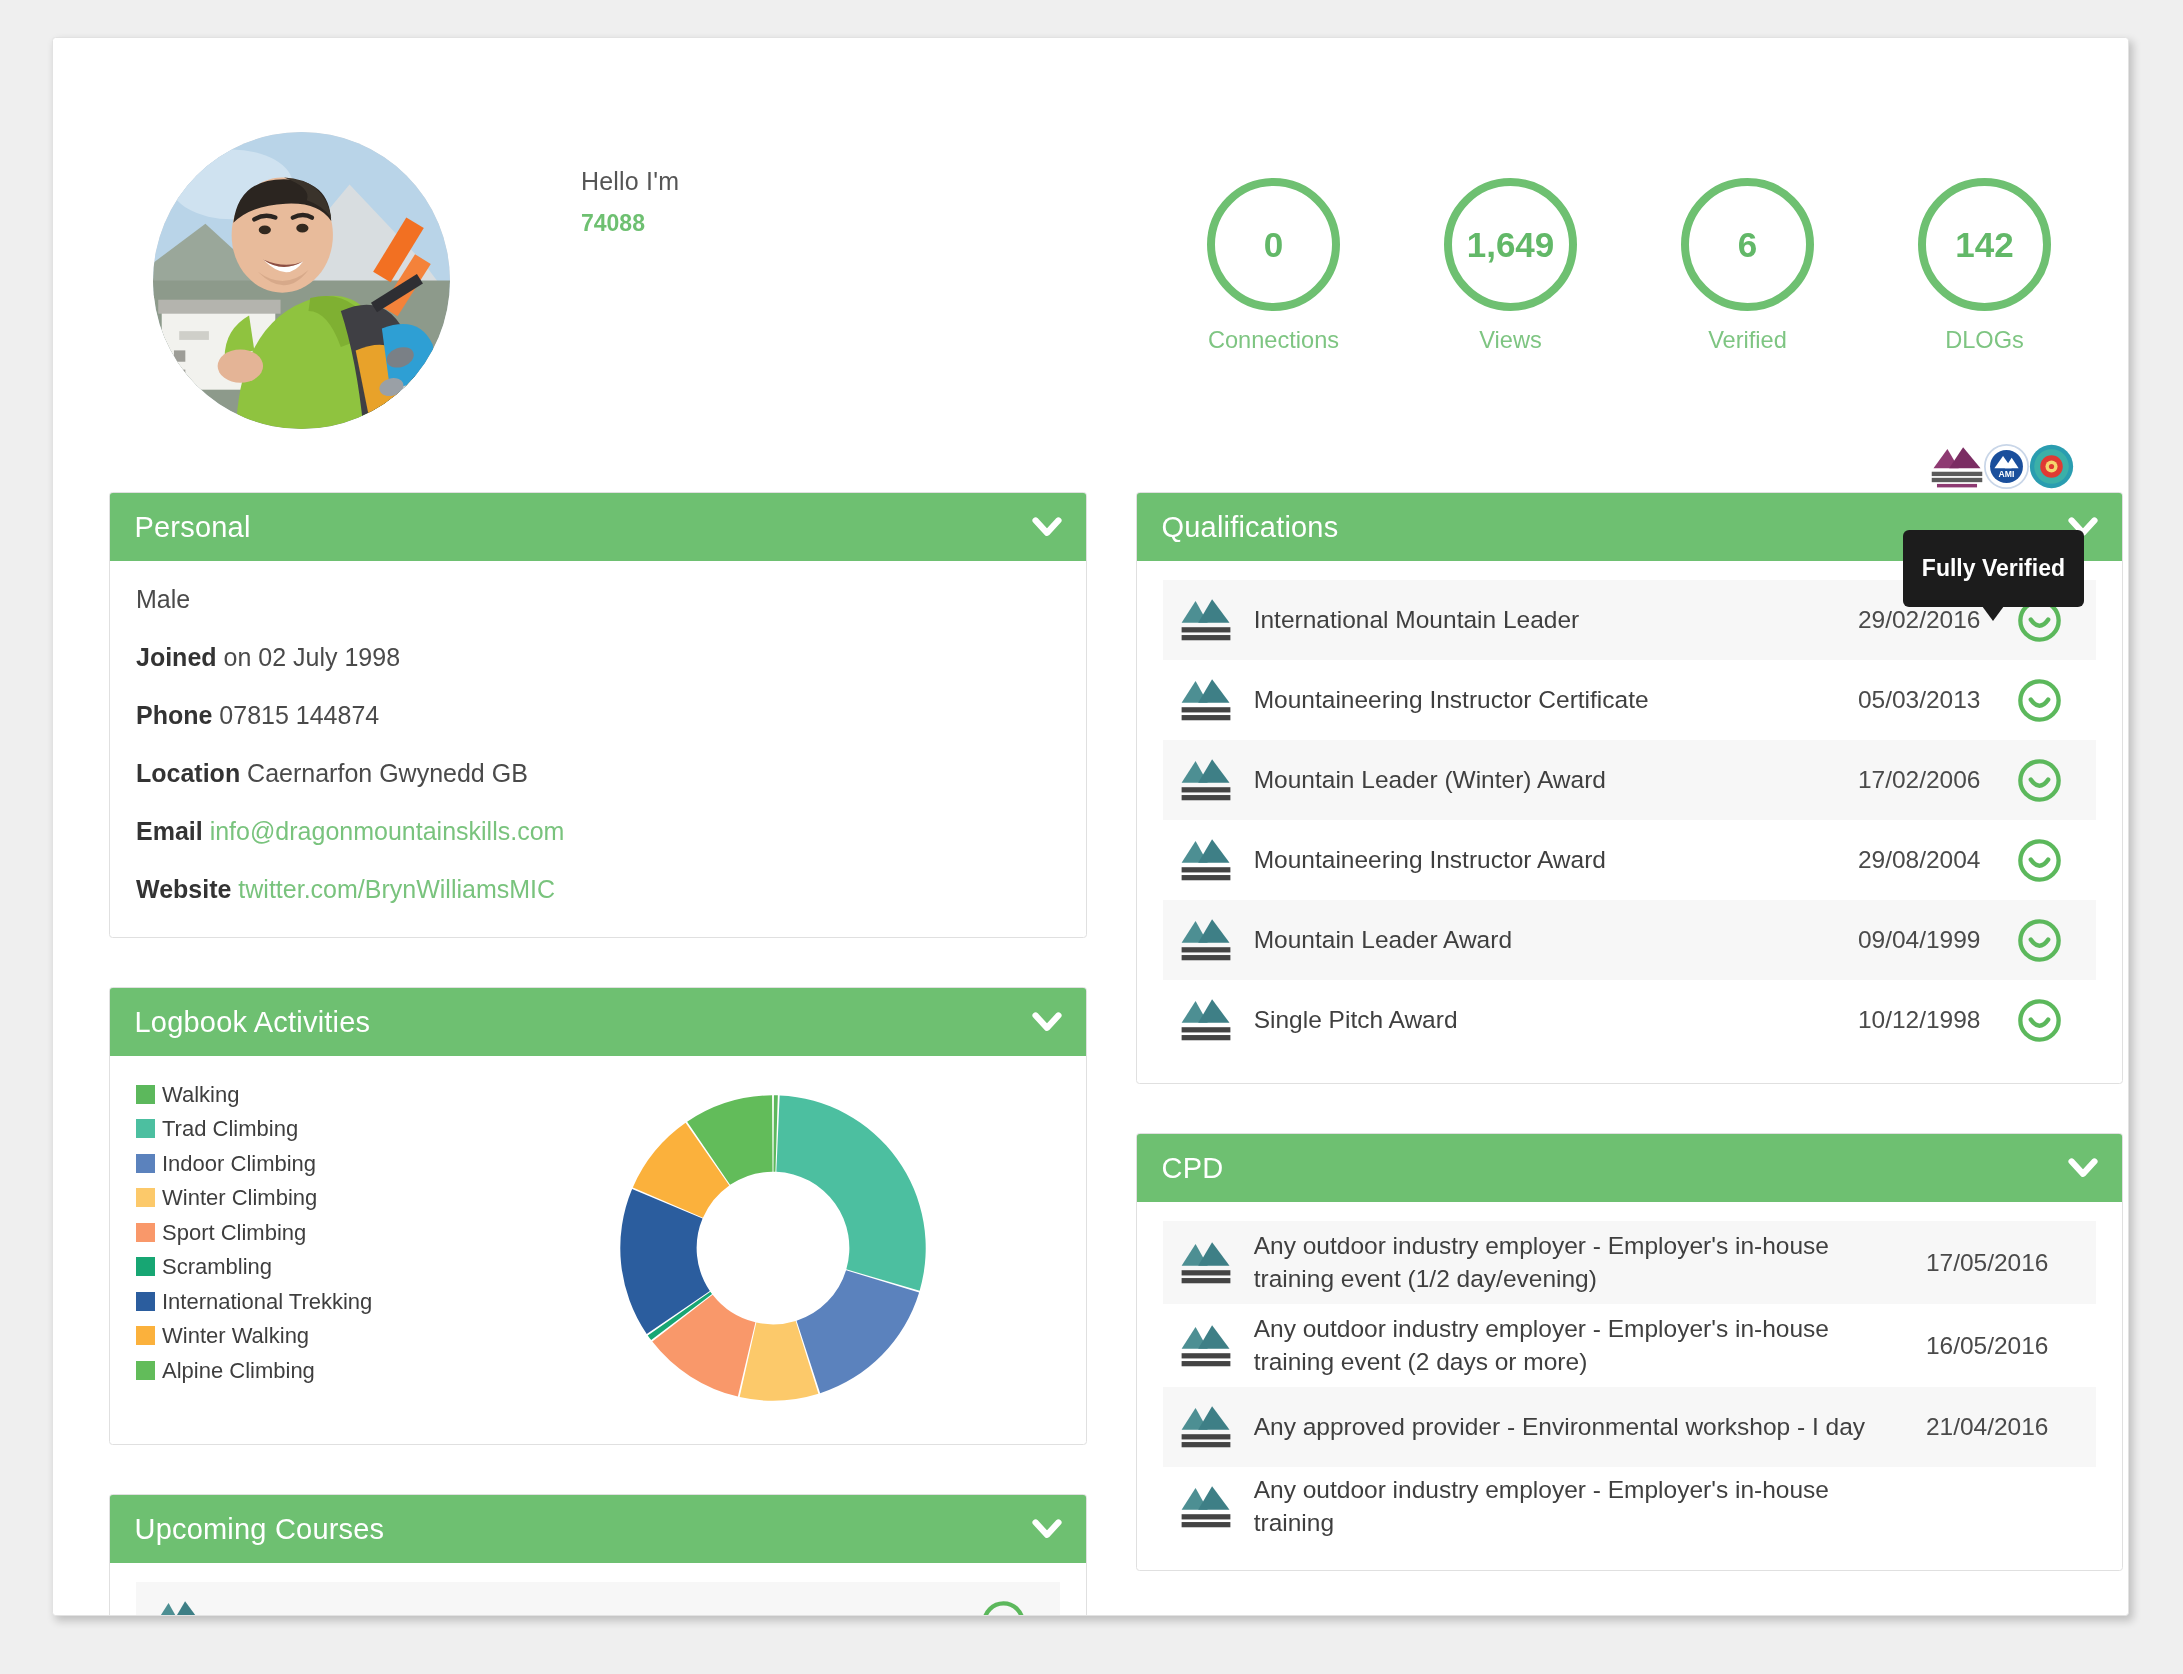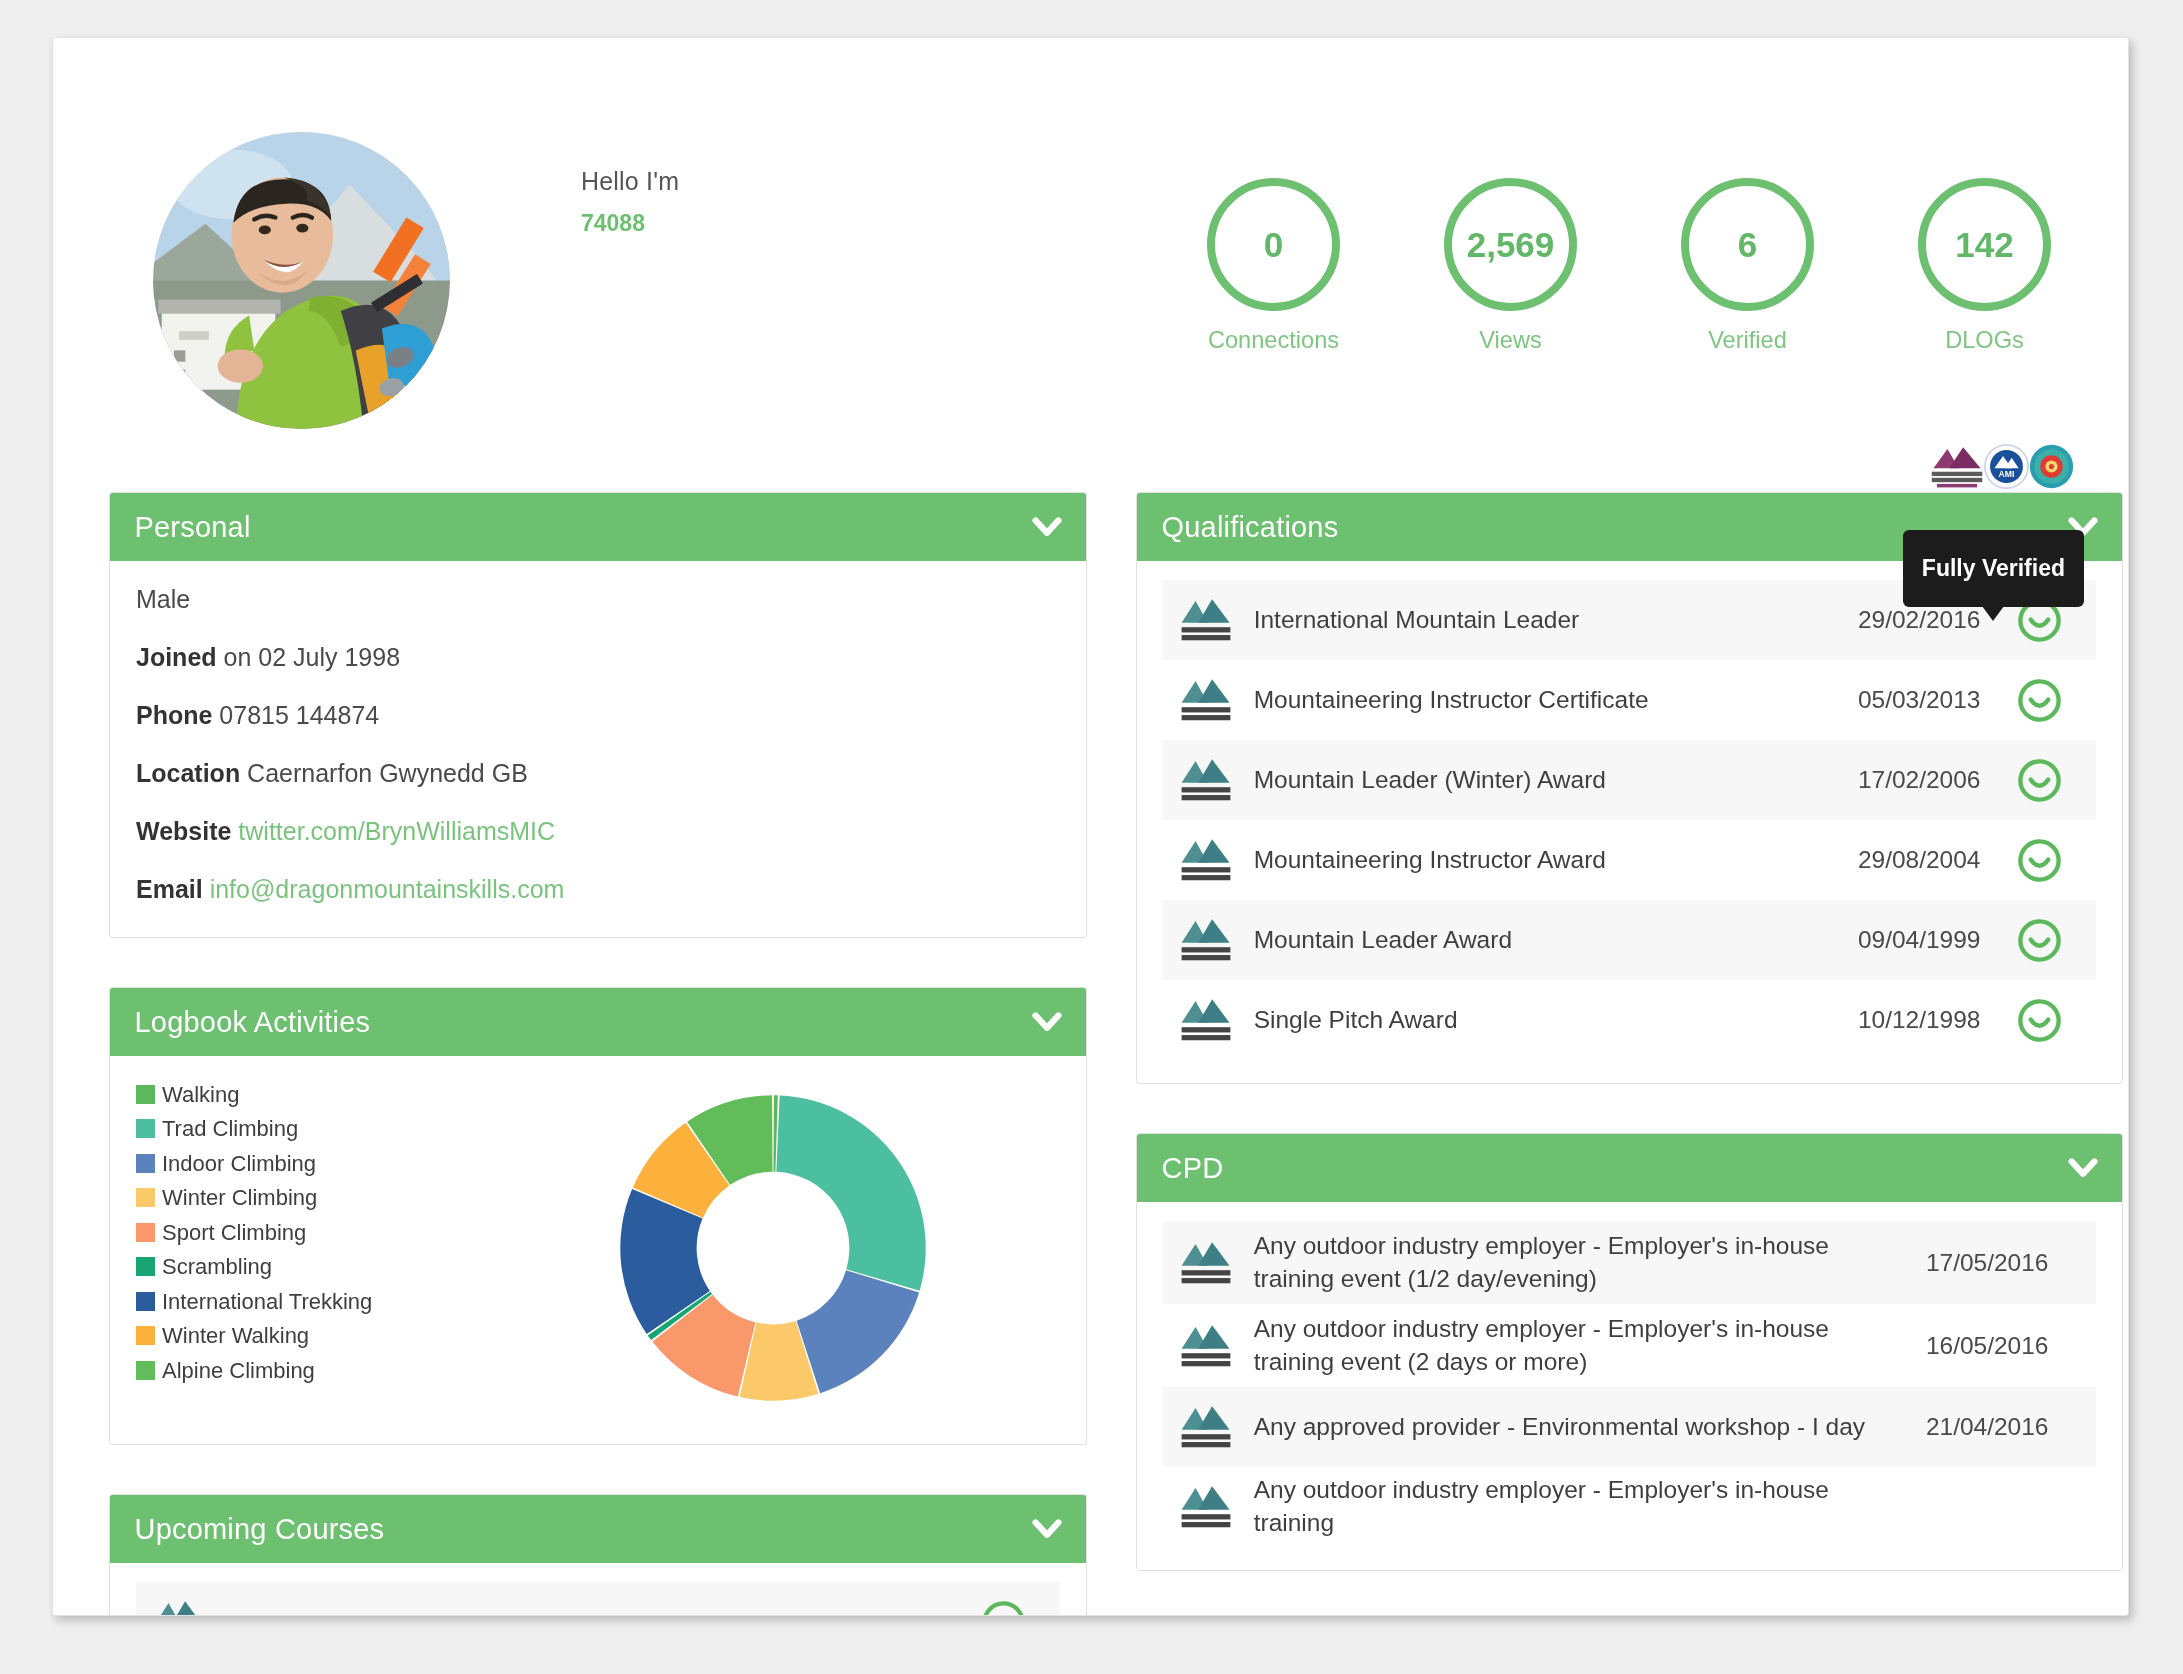--- a/index.html
+++ b/index.html
@@ -305,21 +305,21 @@
 
     <div class="stats-row">
       <div class="stat-item">
         <div class="stat-ring">
           <span class="stat-value">0</span>
         </div>
         <div class="stat-label">Connections</div>
       </div>
       <div class="stat-item">
         <div class="stat-ring">
-          <span class="stat-value">2,569</span>
+          <span class="stat-value">1,649</span>
         </div>
         <div class="stat-label">Views</div>
       </div>
       <div class="stat-item">
         <div class="stat-ring">
           <span class="stat-value">6</span>
         </div>
         <div class="stat-label">Verified</div>
       </div>
       <div class="stat-item">
@@ -371,26 +371,26 @@
           <div class="personal-line">
             <b>Joined</b><span> on 02 July 1998</span>
           </div>
           <div class="personal-line">
             <b>Phone</b><span> 07815 144874</span>
           </div>
           <div class="personal-line">
             <b>Location</b><span> Caernarfon Gwynedd GB</span>
           </div>
           <div class="personal-line">
+            <b>Email</b>
+            <span class="link">info@dragonmountainskills.com</span>
+          </div>
+          <div class="personal-line">
             <b>Website</b>
             <span class="link">twitter.com/BrynWilliamsMIC</span>
-          </div>
-          <div class="personal-line">
-            <b>Email</b>
-            <span class="link">info@dragonmountainskills.com</span>
           </div>
         </div>
       </div>
 
       <div class="panel">
         <div class="panel-head">
           <span class="panel-title">Logbook Activities</span>
           <svg class="chevron" viewBox="0 0 34 26">
             <path d="M4 5 L17 19 L30 5" stroke="#ffffff" stroke-width="7" fill="none" stroke-linecap="round" stroke-linejoin="round"></path>
           </svg>

